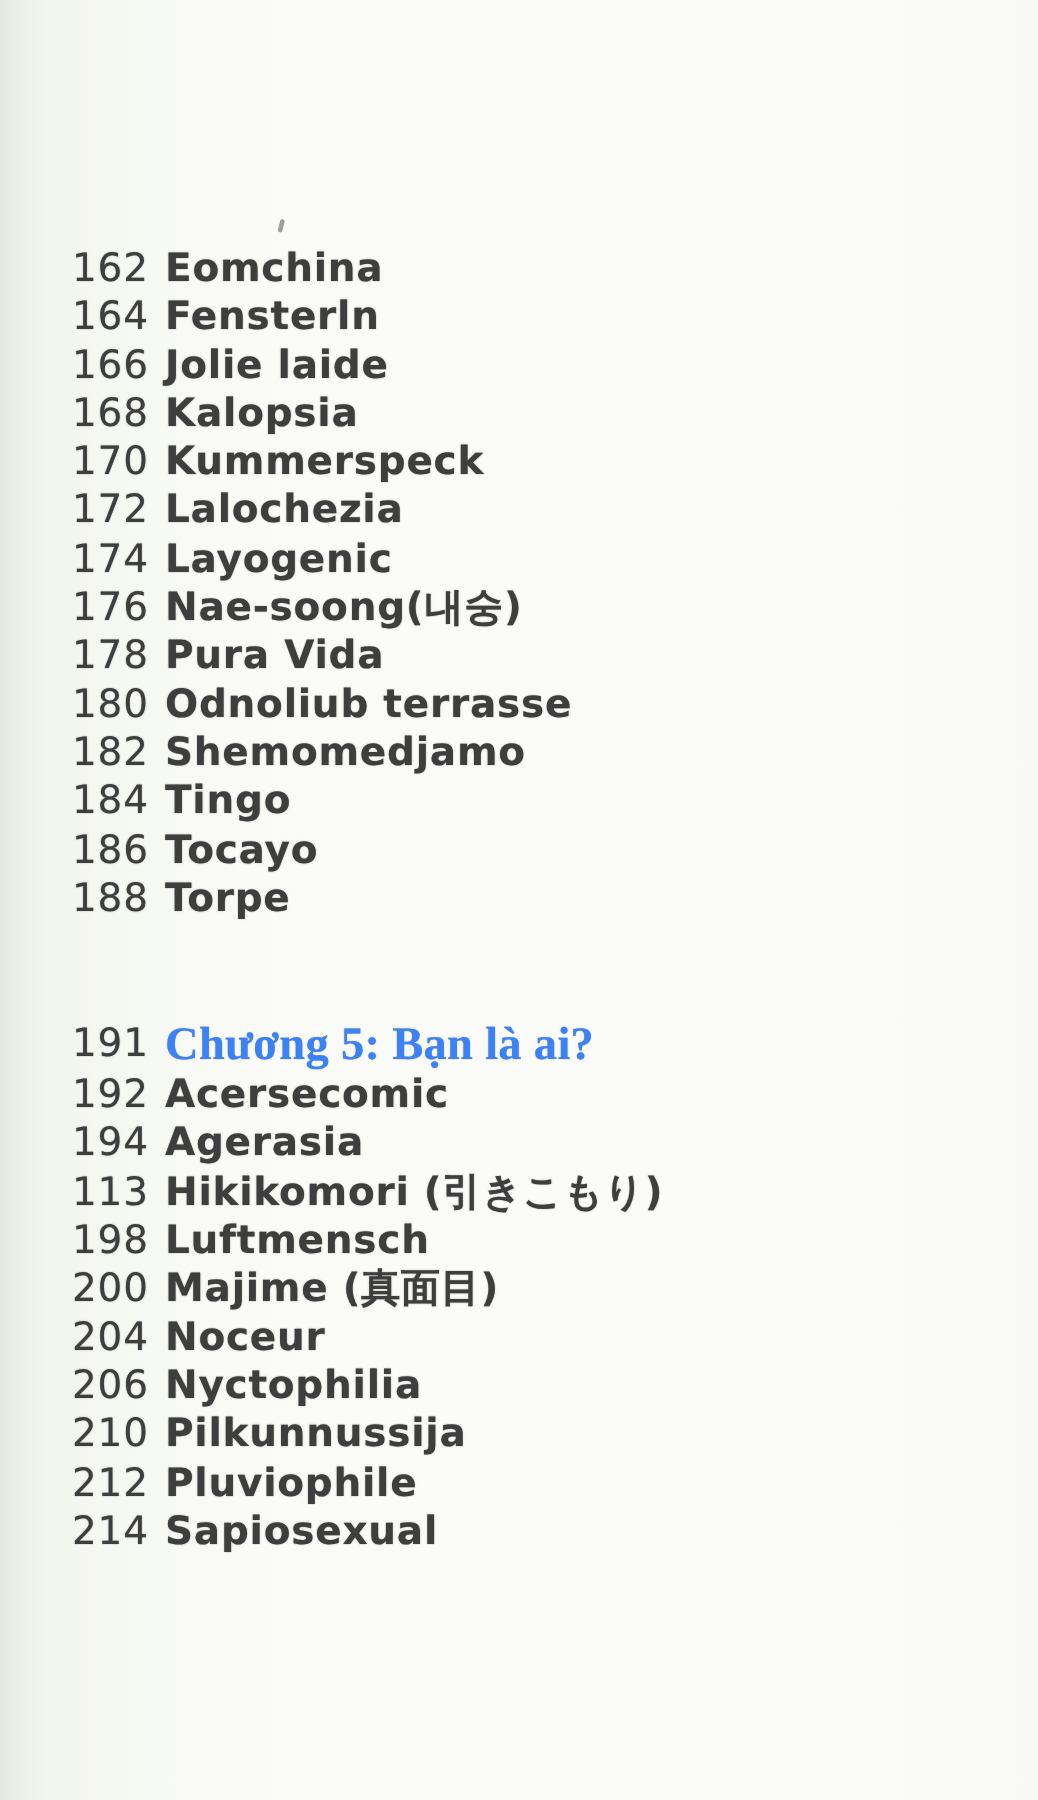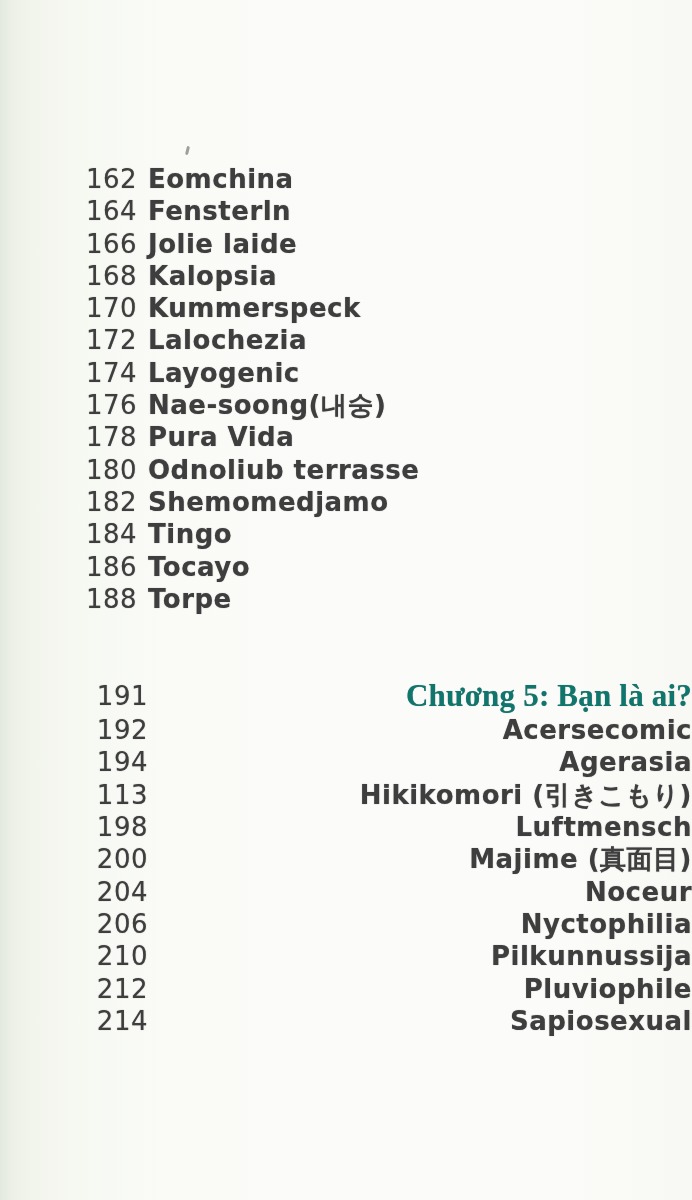--- a/index.html
+++ b/index.html
@@ -8,39 +8,38 @@
     position: relative; overflow: hidden;
     background: linear-gradient(90deg,
       #e4e9e0 0px, #ecf0e7 12px, #f2f5ec 32px, #f6f8f2 72px,
       #fafbf7 170px, #fbfcf9 340px, #fbfcf9 560px, #f8f9f4 692px);
     font-family: "DejaVu Sans", sans-serif;
     color: #3e3e3e;
   }
   .page { position: absolute; inset: 0; }
   .toc { position: absolute; top: 163px; left: 0; right: 0; }
   .toc-section { display: block; }
-  .section-2 { margin-top: 63px; text-align: right; }
+  .section-2 { margin-top: 63px; }
   .row {
     display: flex;
     height: 32.3px; line-height: 32.3px;
-    padding-left: 38px;
+    padding-left: 48px;
     font-size: 26px;
     letter-spacing: 0.5px;
     text-shadow: 0 0 1px rgba(62,62,62,0.55);
     white-space: nowrap;
-    margin-left: 48px;
   }
   .num { flex: 0 0 62px; width: 62px; }
   .term { flex: 1; font-weight: bold; }
   .heading-row { height: 36px; line-height: 36px; }
   .heading-title {
     font-family: "Liberation Serif", "DejaVu Serif", serif;
     font-size: 31px;
     letter-spacing: 0.2px;
-    color: #0f766e;
+    color: #3b82f6;
     text-shadow: 0 0 0.8px rgba(48,48,48,0.5);
   }
   .speck {
     position: absolute; left: 186px; top: 146px;
     width: 3px; height: 9px;
     background: #6a6f68; opacity: 0.65;
     border-radius: 2px;
     transform: rotate(14deg);
   }
 </style>

